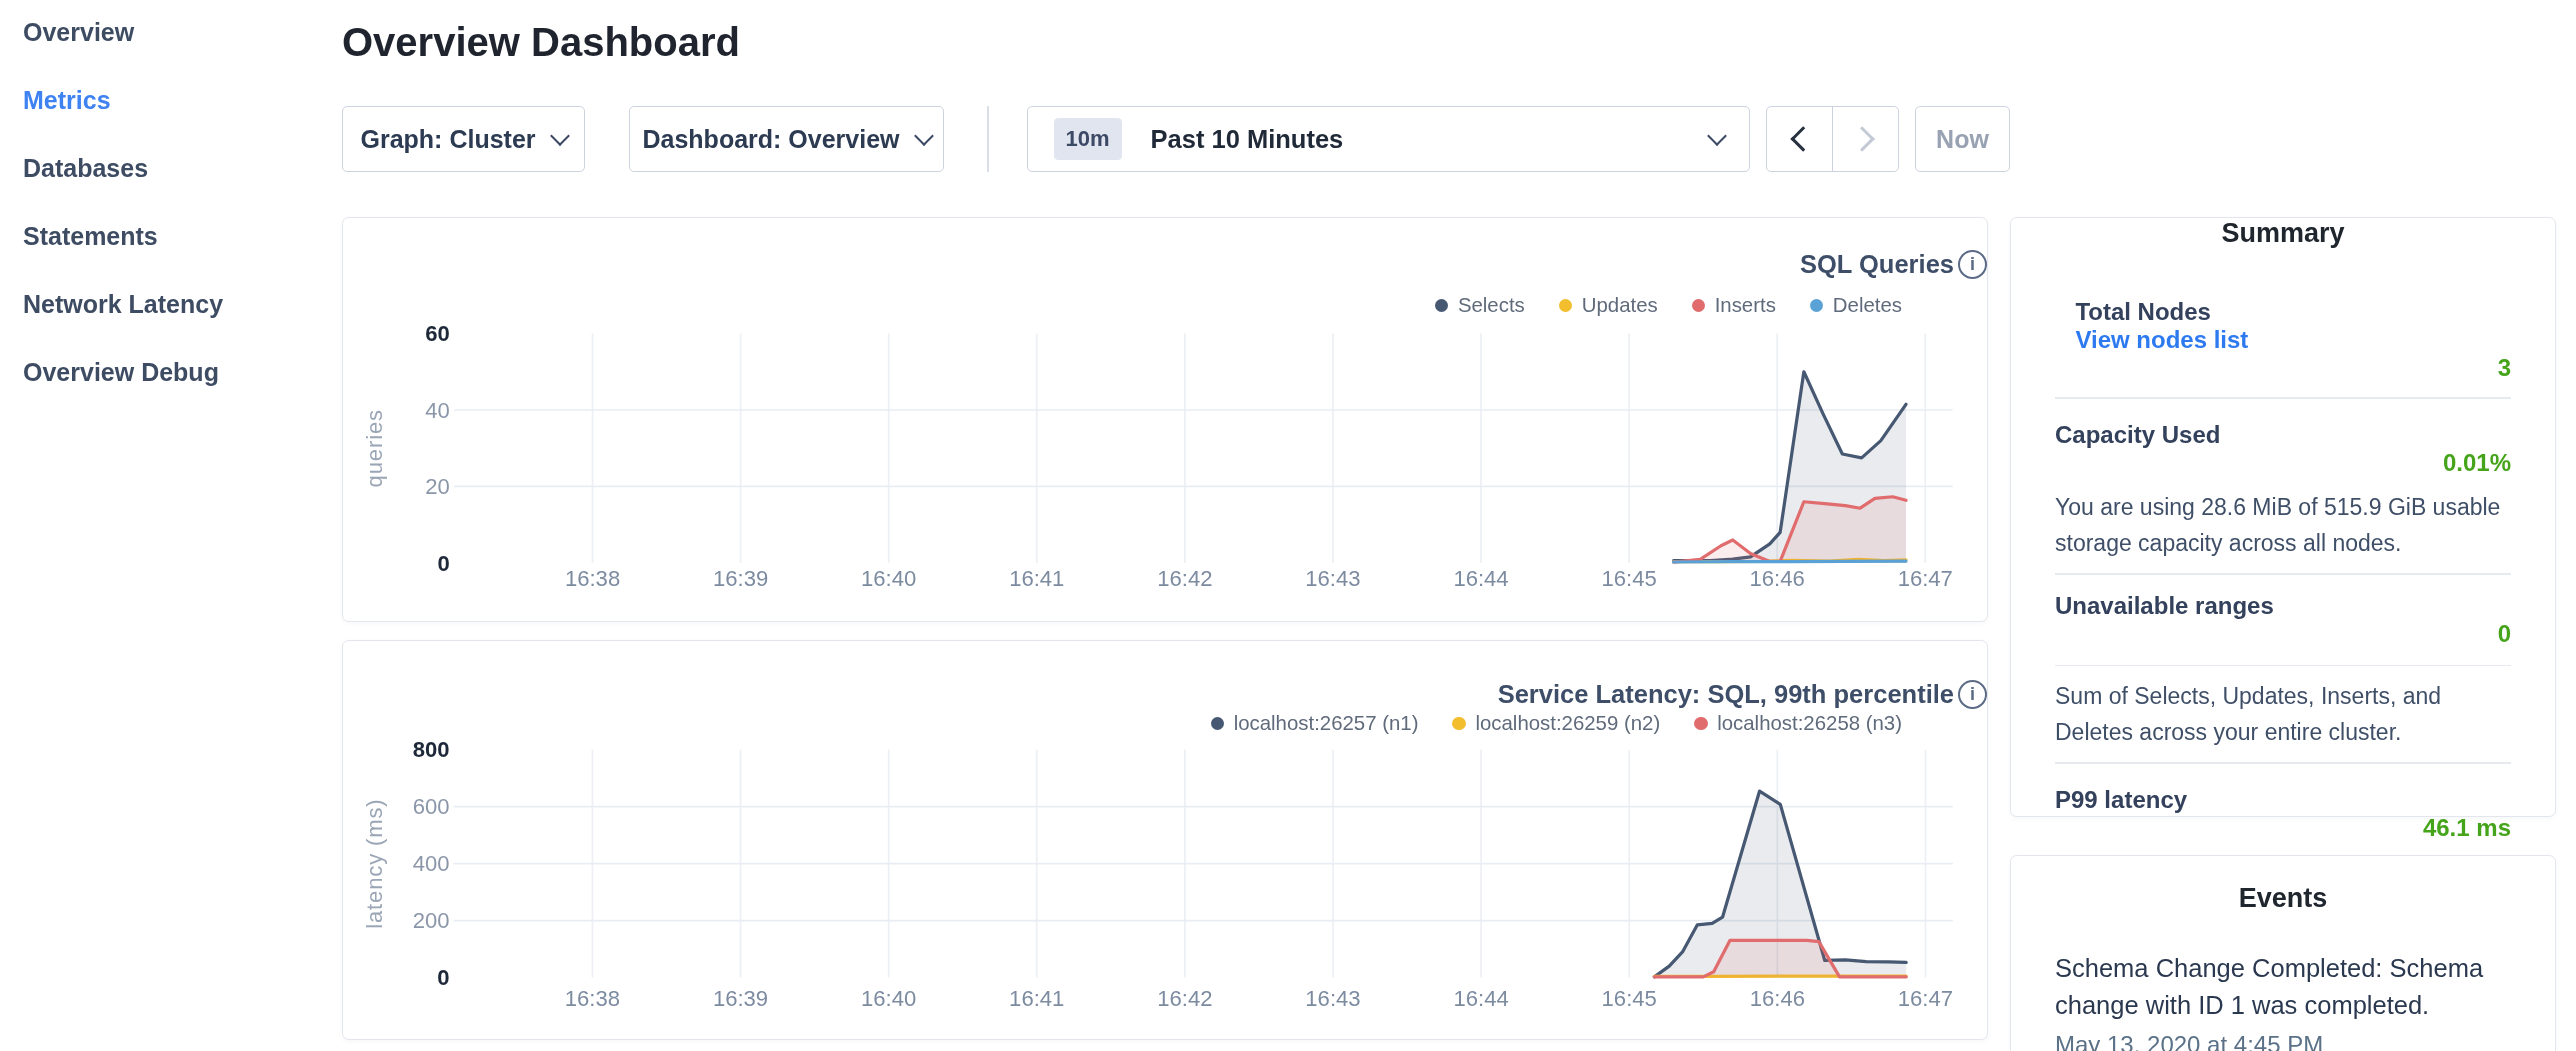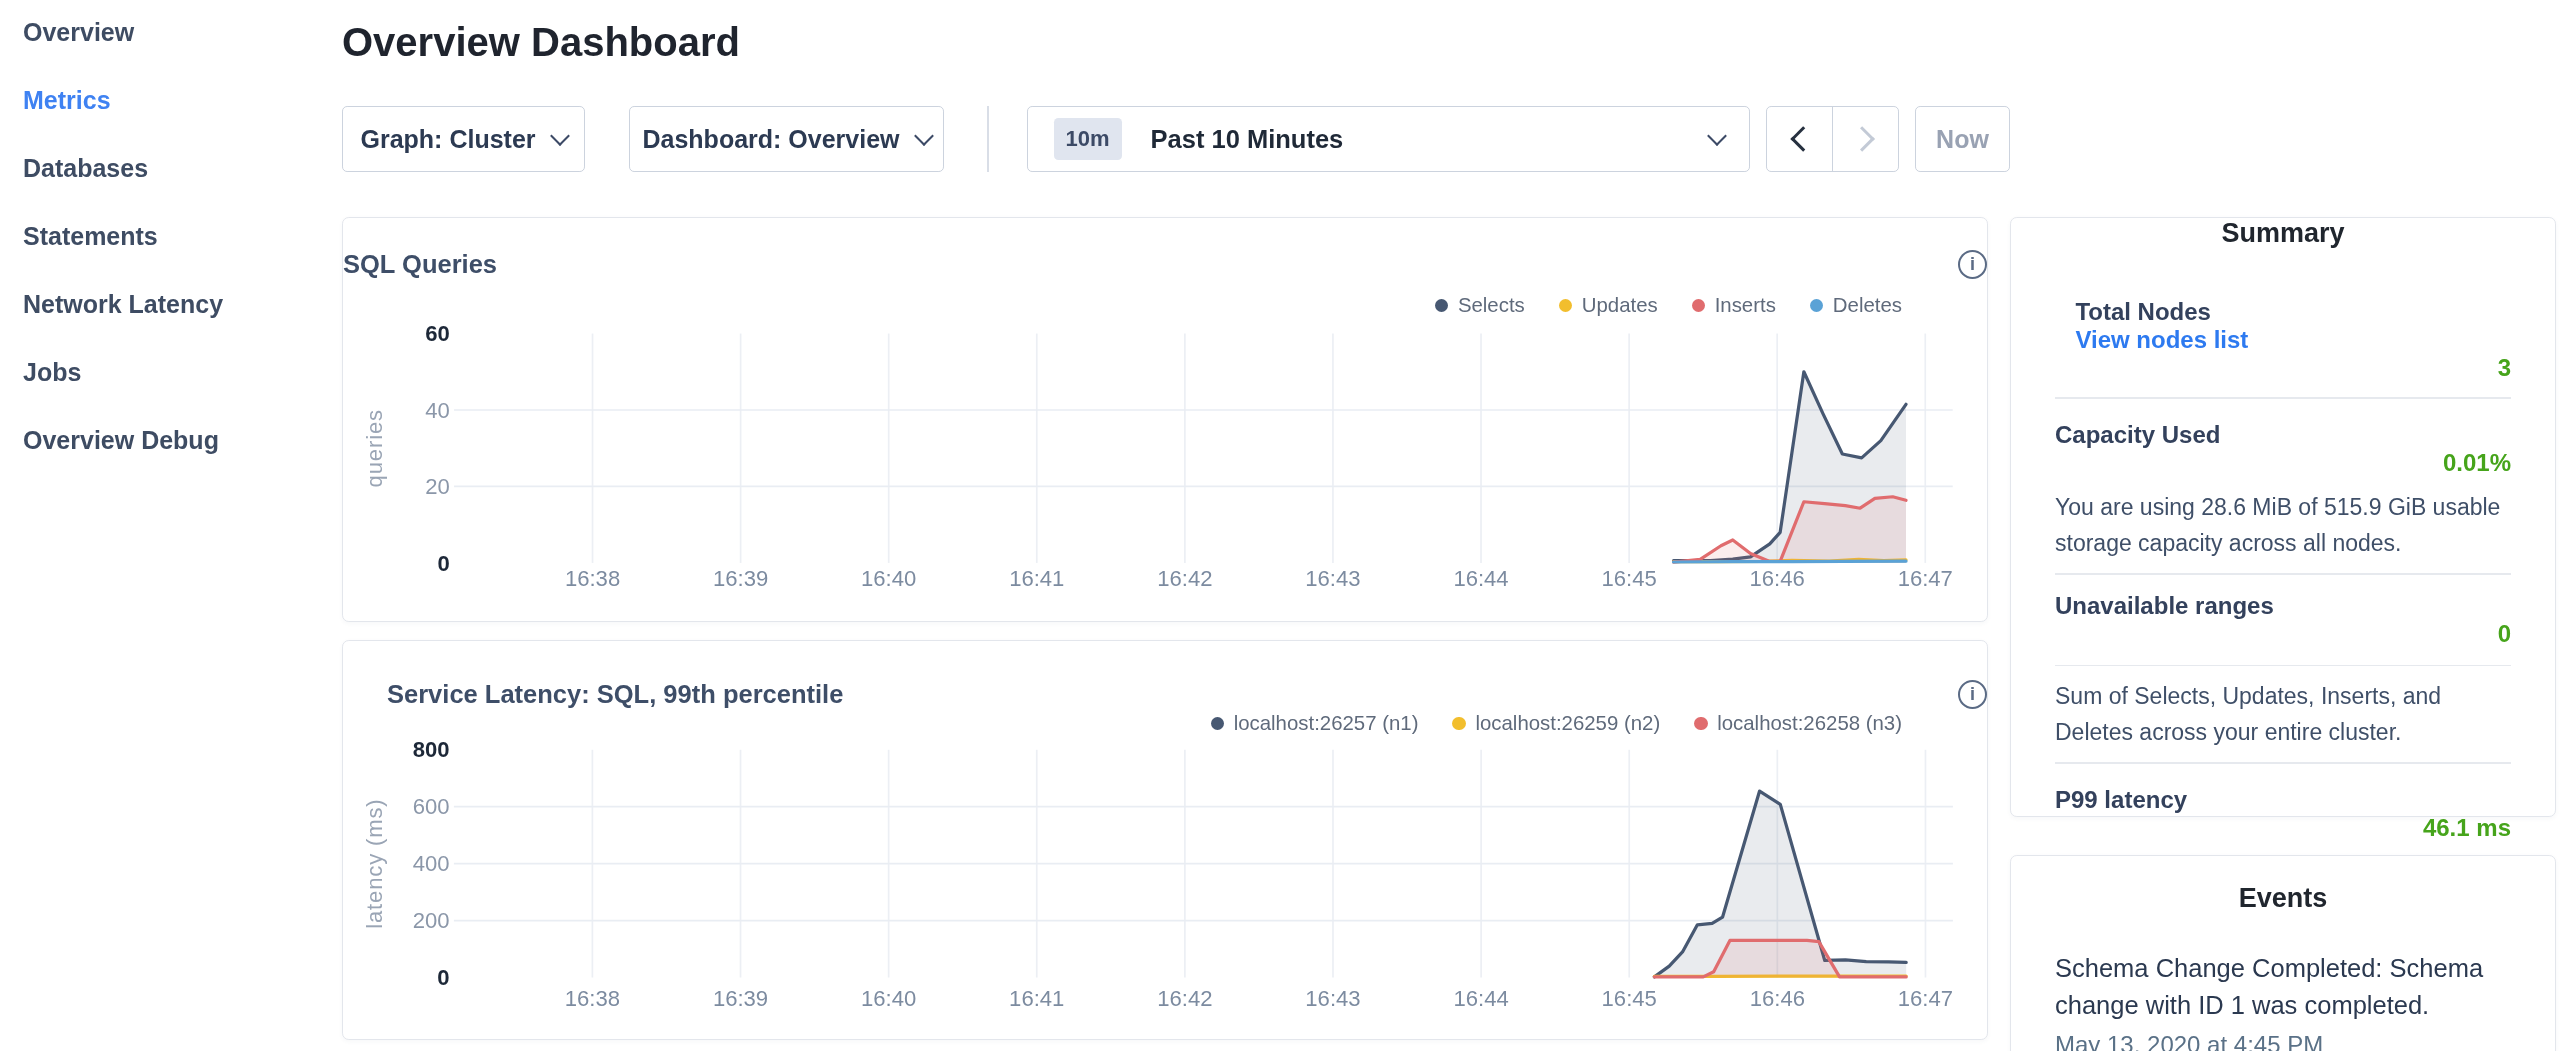--- a/index.html
+++ b/index.html
@@ -39,21 +39,21 @@
   
   .card{position:absolute;background:#fff;border:1.7px solid #e3e6ec;border-radius:6.8px;
         box-sizing:border-box;box-shadow:0 1.7px 4.3px rgba(60,70,90,.04);}
   #chart-card-0{left:342px;top:217px;width:1646px;height:405px;}
   #chart-card-1{left:342px;top:640px;width:1646px;height:400px;}
   #summary-card{left:2010px;top:217px;width:546px;height:600px;}
   #events-card{left:2010px;top:855px;width:546px;height:242px;}
 
   
   .chart-title-row{position:absolute;left:0;right:0;display:flex;align-items:center;
-                   justify-content:space-between;gap:4px;}
+                   justify-content:flex-end;gap:4px;}
   #chart-card-0 .chart-title-row{top:32px;}
   #chart-card-1 .chart-title-row{top:39px;padding-left:44px;}
   .chart-title{font-size:25.5px;font-weight:700;color:#3e4e68;}
   .info-icon{width:29px;height:29px;border:2.6px solid #5b6b85;border-radius:50%;color:#5b6b85;
              display:flex;align-items:center;justify-content:center;font-size:18px;font-weight:700;
              box-sizing:border-box;cursor:pointer;}
   .legend{position:absolute;right:85px;display:flex;gap:34px;align-items:center;}
   #chart-card-0 .legend{top:76px;}
   #chart-card-1 .legend{top:71px;}
   .legend-item{display:flex;align-items:center;gap:9.4px;font-size:20.4px;color:#5f6a7b;cursor:pointer;}
@@ -78,21 +78,20 @@
 <body>
 
 <div id="canvas">
 
   <div class="nav">
     <div class="nav-item">Overview</div>
     <div class="nav-item active">Metrics</div>
     <div class="nav-item">Databases</div>
     <div class="nav-item">Statements</div>
     <div class="nav-item">Network Latency</div>
-    <div class="nav-item">Jobs</div>
     <div class="nav-item">Overview Debug</div>
   </div>
 
   <div class="page-title">Overview Dashboard</div>
 
   <div class="btn" id="graph-btn">
     <span>Graph: Cluster</span>
     <span class="chev"></span>
   </div>
 

